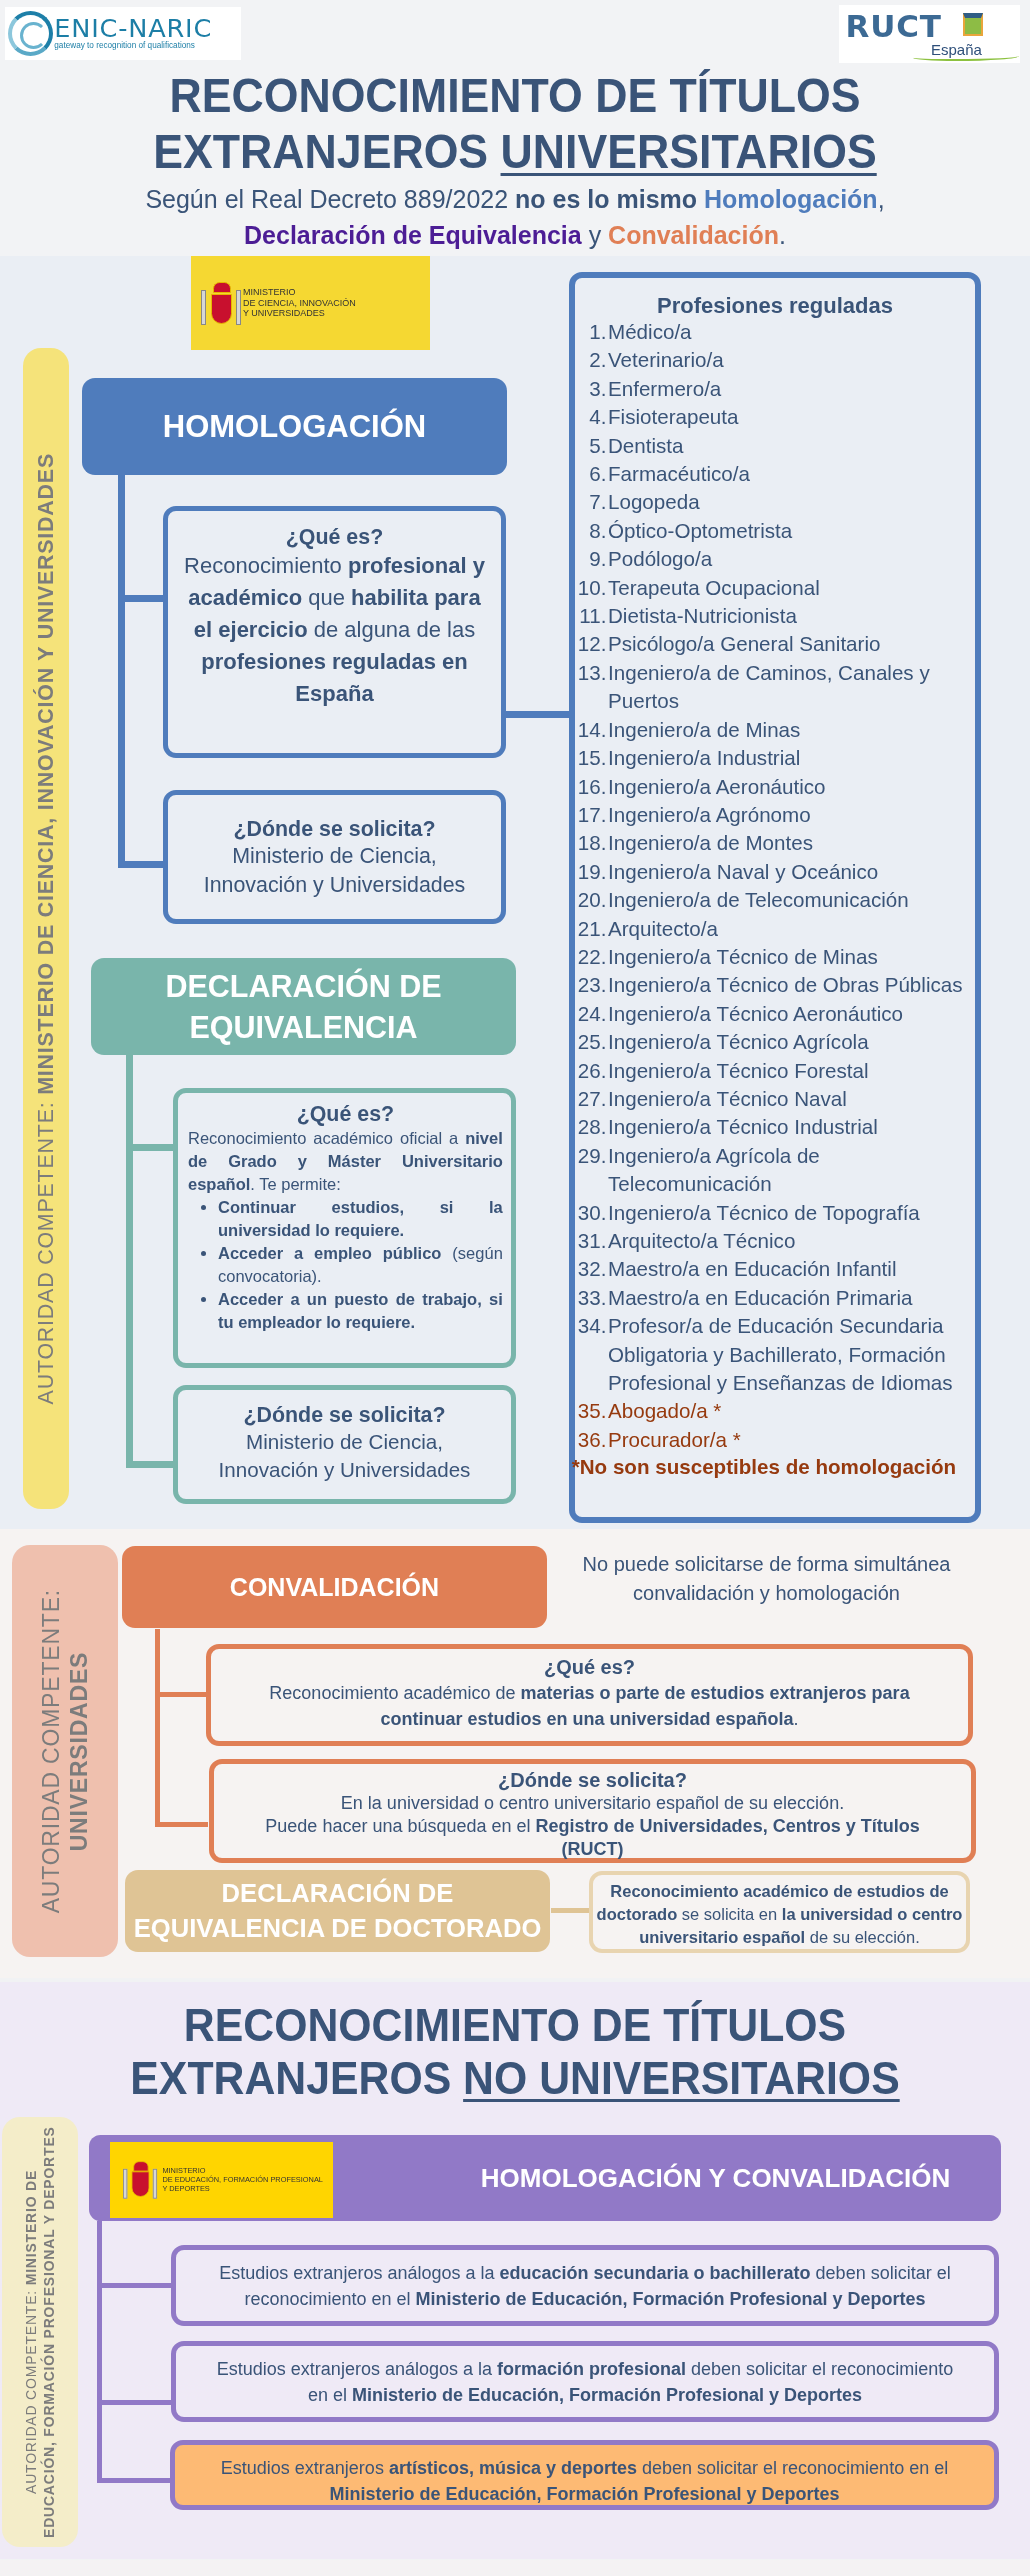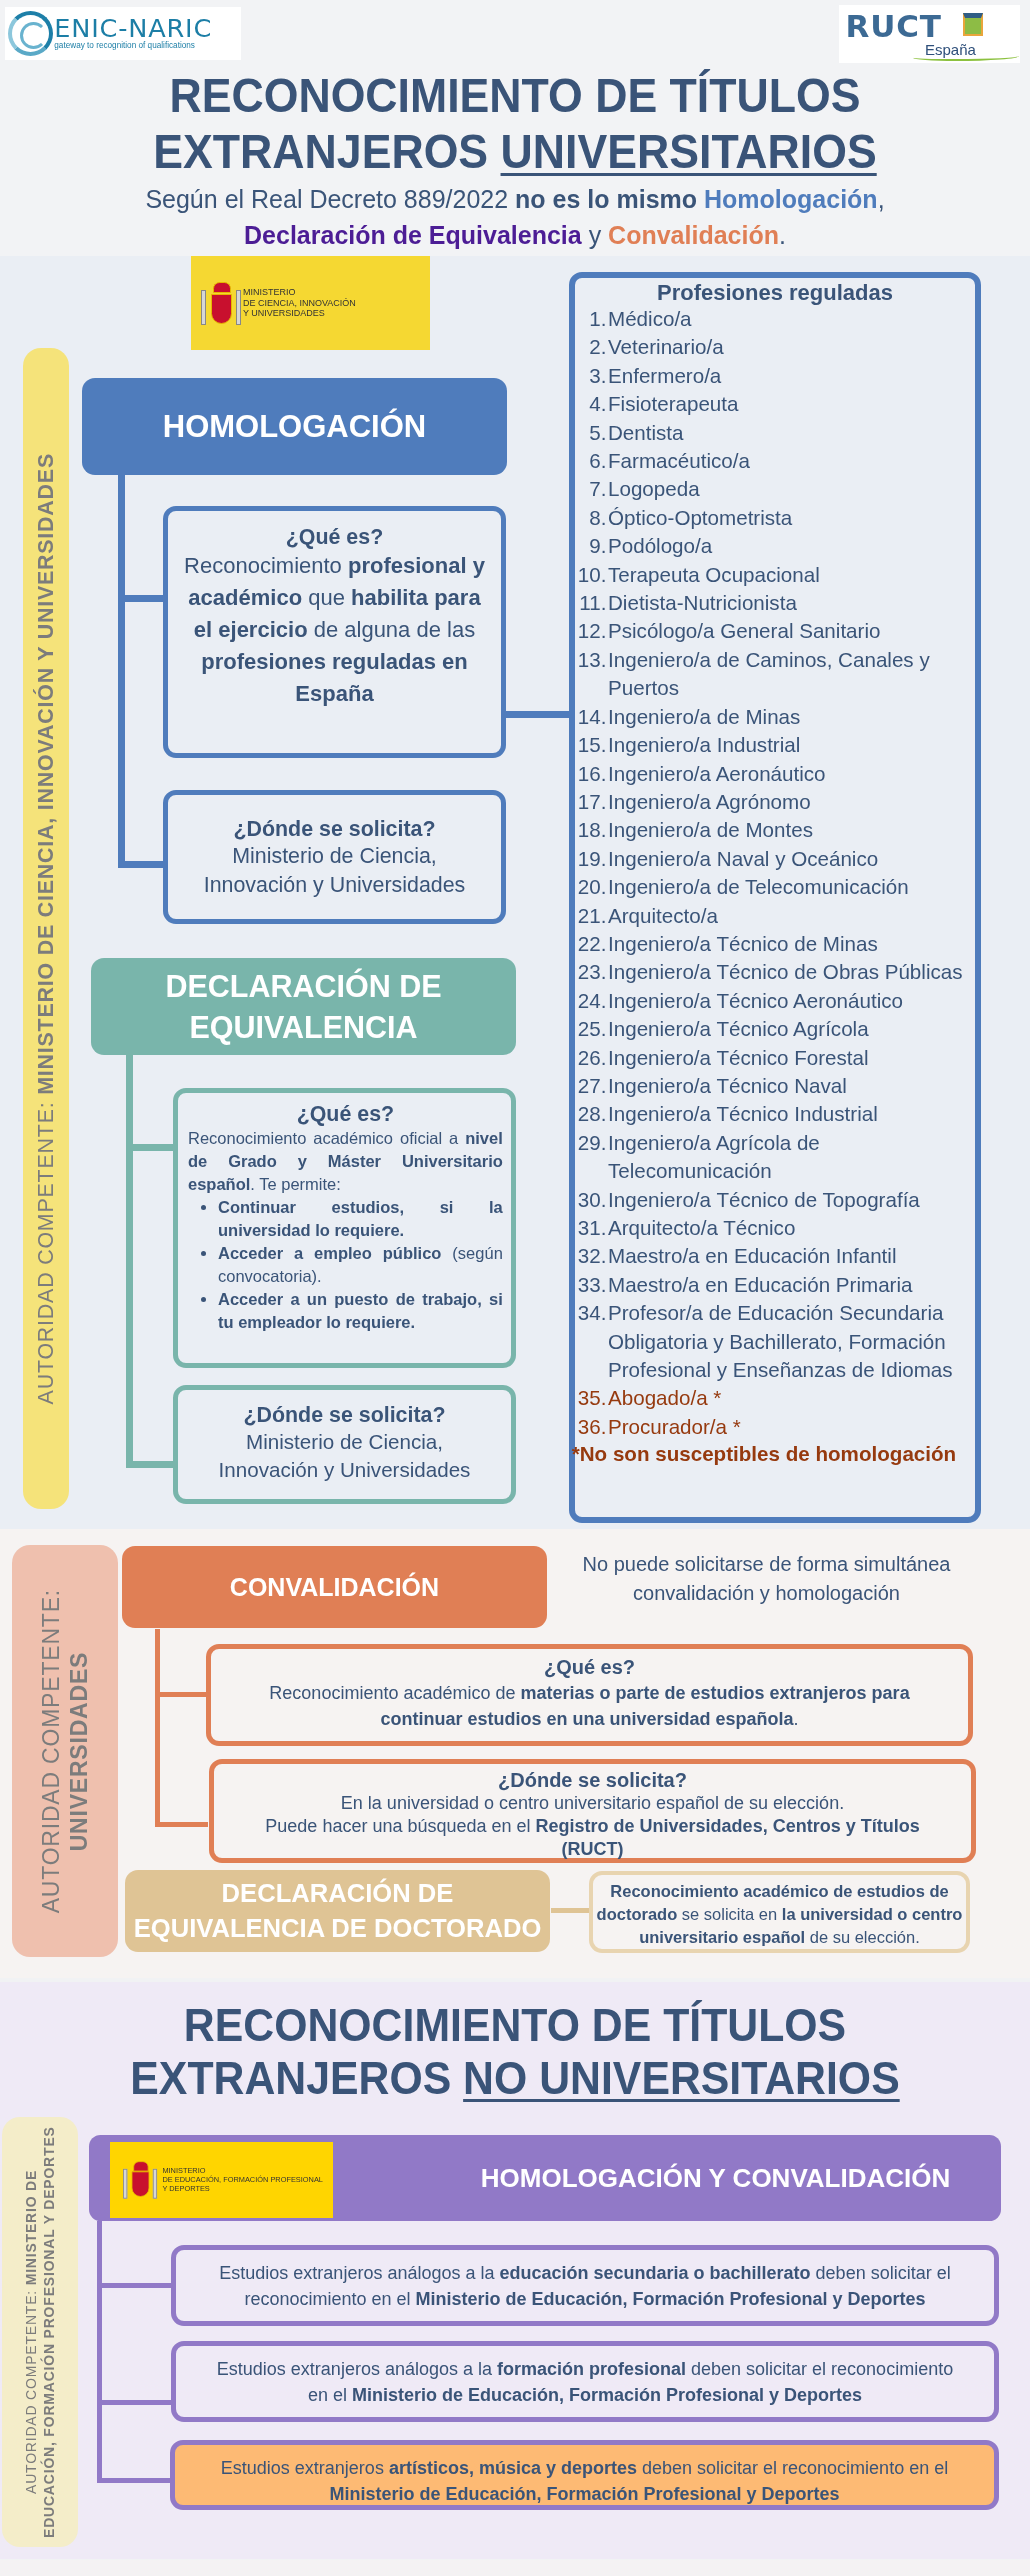--- a/index.html
+++ b/index.html
@@ -10,21 +10,21 @@
 #hdr{left:0;top:0;width:1030px;height:256px;background:#f2f3f5}
 .logo-enic{left:5px;top:6.6px;width:236px;height:53px;background:#fff;display:flex;align-items:center;gap:1px;padding-left:3.3px}
 .enic-rings{width:45px;height:45px;border-radius:50%;border:4.1px solid #1d7fa8;border-left-color:#8cc7dc;border-bottom-color:#5aa9c7;position:relative}
 .enic-rings::after{content:"";position:absolute;left:7.4px;top:7.4px;width:21.4px;height:21.4px;border-radius:50%;border:3.3px solid #69b3cf;border-right-color:transparent}
 .enic-txt{display:flex;flex-direction:column}
 .enic-name{color:#1c7ea6;font-size:25.6px;letter-spacing:0.8px;font-family:"DejaVu Sans",sans-serif;line-height:1}
 .enic-sub{color:#1c7ea6;font-size:8.2px}
 .logo-naric{left:839px;top:5px;width:181px;height:58px;background:#fff}
 .naric-name{position:absolute;left:6.6px;top:3.3px;font-size:31px;font-weight:bold;color:#3c6a94;letter-spacing:0.8px;font-family:"DejaVu Sans",sans-serif}
 .naric-book{position:absolute;left:124px;top:8.2px;width:20px;height:23px;background:#8dbc45;border:2.5px solid #e9a53b;border-top:5px solid #2f5d85}
-.naric-esp{position:absolute;left:86px;top:36px;font-size:15px;color:#2e4f7a}
+.naric-esp{position:absolute;left:92px;top:36px;font-size:15px;color:#2e4f7a}
 .naric-swoosh{position:absolute;left:74px;top:48px;width:106px;height:8.2px;border-bottom:2.5px solid #8cc13f;border-radius:0 0 60% 40%}
 .title{width:1030px;text-align:center;font-weight:bold;color:#3a5478;font-size:48px;line-height:56px;font-family:"Liberation Sans",sans-serif;transform:scaleX(.93)}
 .title u{text-decoration-thickness:3.3px;text-underline-offset:5px}
 .subtitle{width:1030px;text-align:center;font-size:25px;line-height:36px;color:#3a5478}
 .hl-blue{color:#4f7cbc;font-weight:bold}
 .hl-teal{color:#4c1d95;font-weight:bold}
 .hl-orange{color:#e07f55;font-weight:bold}
 
 #s1{left:0;top:256px;width:1030px;height:1274px;background:#eaeef4}
 .ministry-logo{background:#f5d832;display:flex;align-items:center;gap:1px;padding-left:10px}
@@ -34,21 +34,21 @@
 .coat .pillar{position:absolute;top:11.5px;width:5px;height:35px;background:#d6d6d6;border:0.8px solid #888}
 .ministry-text{font-size:9px;line-height:10.7px;color:#333;text-transform:uppercase}
 .sidebar{border-radius:18px;display:flex;align-items:center;justify-content:center}
 .vtext{writing-mode:vertical-rl;transform:rotate(180deg);white-space:nowrap;text-align:center;color:#7c7c7c;letter-spacing:0.8px}
 .hdrbox{border-radius:13px;color:#fff;font-weight:bold;display:flex;align-items:center;justify-content:center;text-align:center}
 .card{border-radius:13px;border:5.8px solid;background:#eaeef4;text-align:center;color:#3a5478}
 .card .q{font-weight:bold;font-size:21.4px;line-height:26px}
 .line{position:absolute}
 
 .prof{left:569px;top:272px;width:412px;height:1251px;border:6.6px solid #4f7cbc;border-radius:13px;background:#eaeef4}
-.prof-title{text-align:center;font-weight:bold;font-size:22px;color:#3a5478;line-height:25px;margin-top:2px}
+.prof-title{text-align:center;font-weight:bold;font-size:22px;color:#3a5478;line-height:25px;margin-top:15px}
 .prof-list{list-style:none;padding:0;margin:0}
 .prof-list li{display:flex;font-size:20.6px;line-height:28.4px;color:#3a5478}
 .prof-list li .n{width:33px;text-align:right;flex:none;padding-right:1.6px}
 .prof-list li .t{flex:1}
 .prof-list li.red{color:#963a0f}
 .prof-note{color:#963a0f;font-weight:bold;font-size:20.6px;line-height:25px;margin-left:-3.3px}
 
 #s2{left:0;top:1529px;width:1030px;height:449px;background:#f6f3f2}
 
 #s3{left:0;top:1982px;width:1030px;height:577px;background:#efeaf6}

